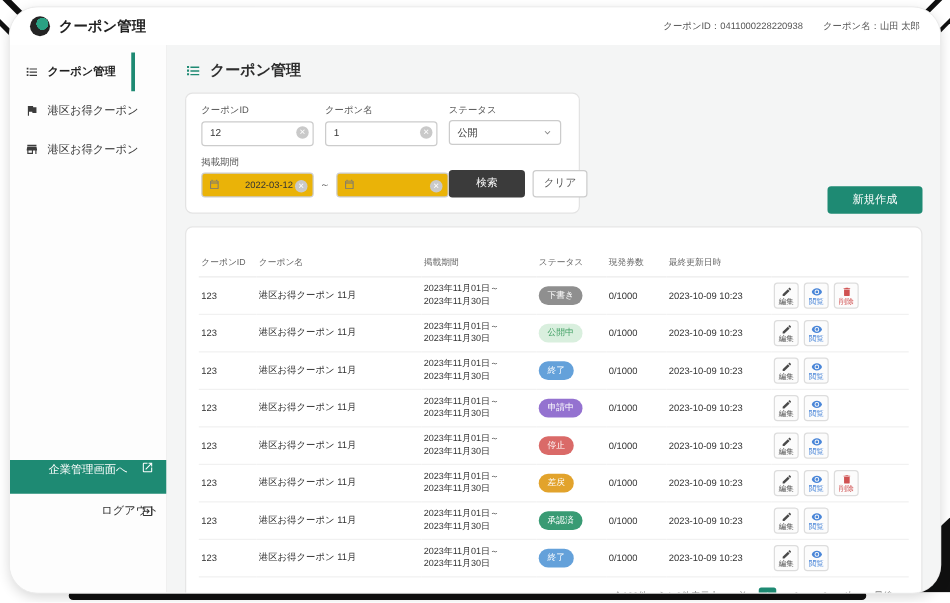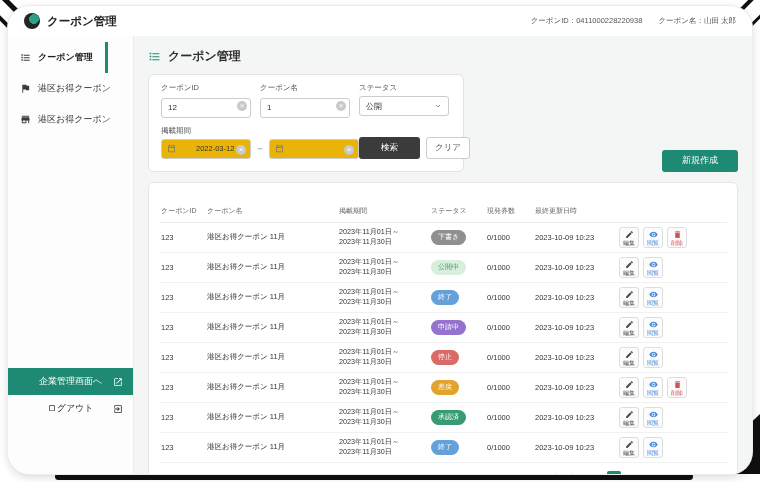--- a/index.html
+++ b/index.html
@@ -31,24 +31,24 @@
   .session{display:flex;gap:16px;font-size:7.5px;color:#555}
 
   .layout{flex:1;display:flex;min-height:0}
   
   .sidebar{width:126px;background:#fdfdfd;border-right:1px solid #ececec;display:flex;flex-direction:column;padding:6px 0 52px}
   .side-item{display:flex;align-items:center;gap:7px;padding:9px 12px;font-size:9px;color:#3c3c3c;background:none;border:none;text-align:left;border-right:3px solid transparent;cursor:pointer;font-family:inherit}
   .side-item.active{border-right-color:var(--accent);font-weight:bold;color:#1f1f1f}
   .s-icon{width:11px;height:11px;color:#3c3c3c;flex:0 0 11px}
   .s-icon svg{width:11px;height:11px;display:block}
   .side-spacer{flex:1}
-  .corp-btn{height:27px;background:var(--accent);color:#fff;border:none;font-size:9px;display:flex;align-items:center;justify-content:center;position:relative;cursor:pointer;font-family:inherit}
+  .corp-btn{height:27px;background:var(--accent);color:#fff;border:none;font-size:9px;display:flex;justify-content:center;position:relative;cursor:pointer;font-family:inherit}
   .corp-btn .b-icon,.logout-btn .b-icon{position:absolute;right:10px;width:10px;height:10px}
   .corp-btn .b-icon svg{width:10px;height:10px;display:block;fill:#fff}
-  .logout-btn{height:27px;background:none;border:none;font-size:9px;color:#333;display:flex;align-items:center;justify-content:center;position:relative;cursor:pointer;font-family:Liberation Sans, sans-serif}
+  .logout-btn{height:27px;background:none;border:none;font-size:9px;color:#333;display:flex;align-items:center;justify-content:flex-end;position:relative;cursor:pointer;font-family:Liberation Sans, sans-serif}
   .logout-btn .b-icon svg{width:10px;height:10px;display:block;fill:#333}
 
   
   .main{flex:1;background:#f4f5f5;padding:10px 14px;min-width:0}
   .page-title-row{display:flex;align-items:center;gap:7px;margin:2px 0 9px}
   .title-icon{width:13px;height:13px;color:var(--accent)}
   .title-icon svg{width:13px;height:13px;display:block;fill:currentColor}
   h1{font-size:12px;margin:0;color:#2e2e2e}
 
   .search-row{display:flex;align-items:flex-end;justify-content:space-between}

